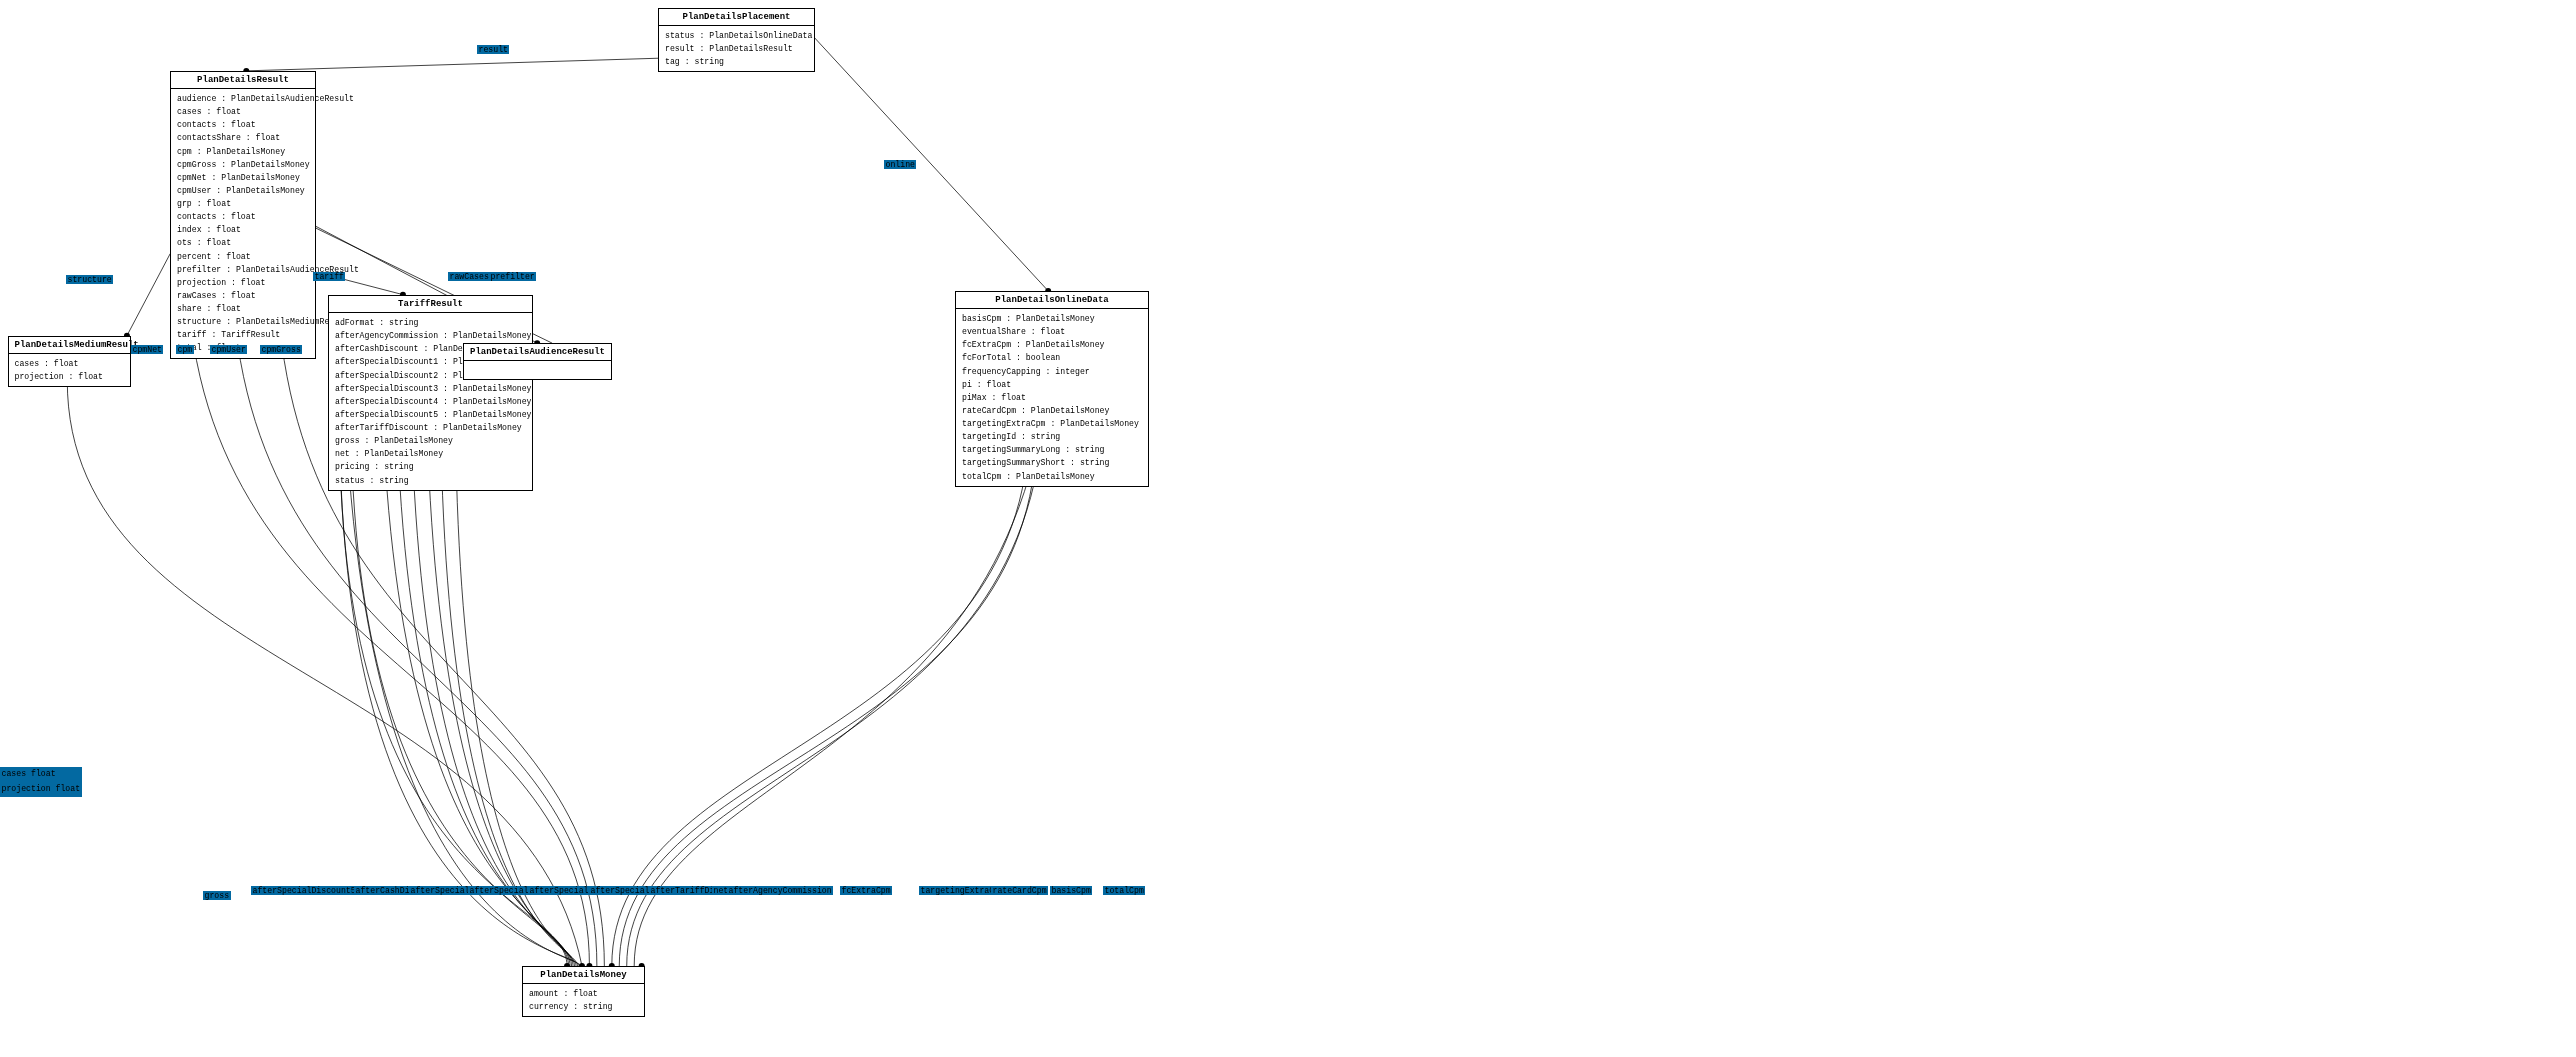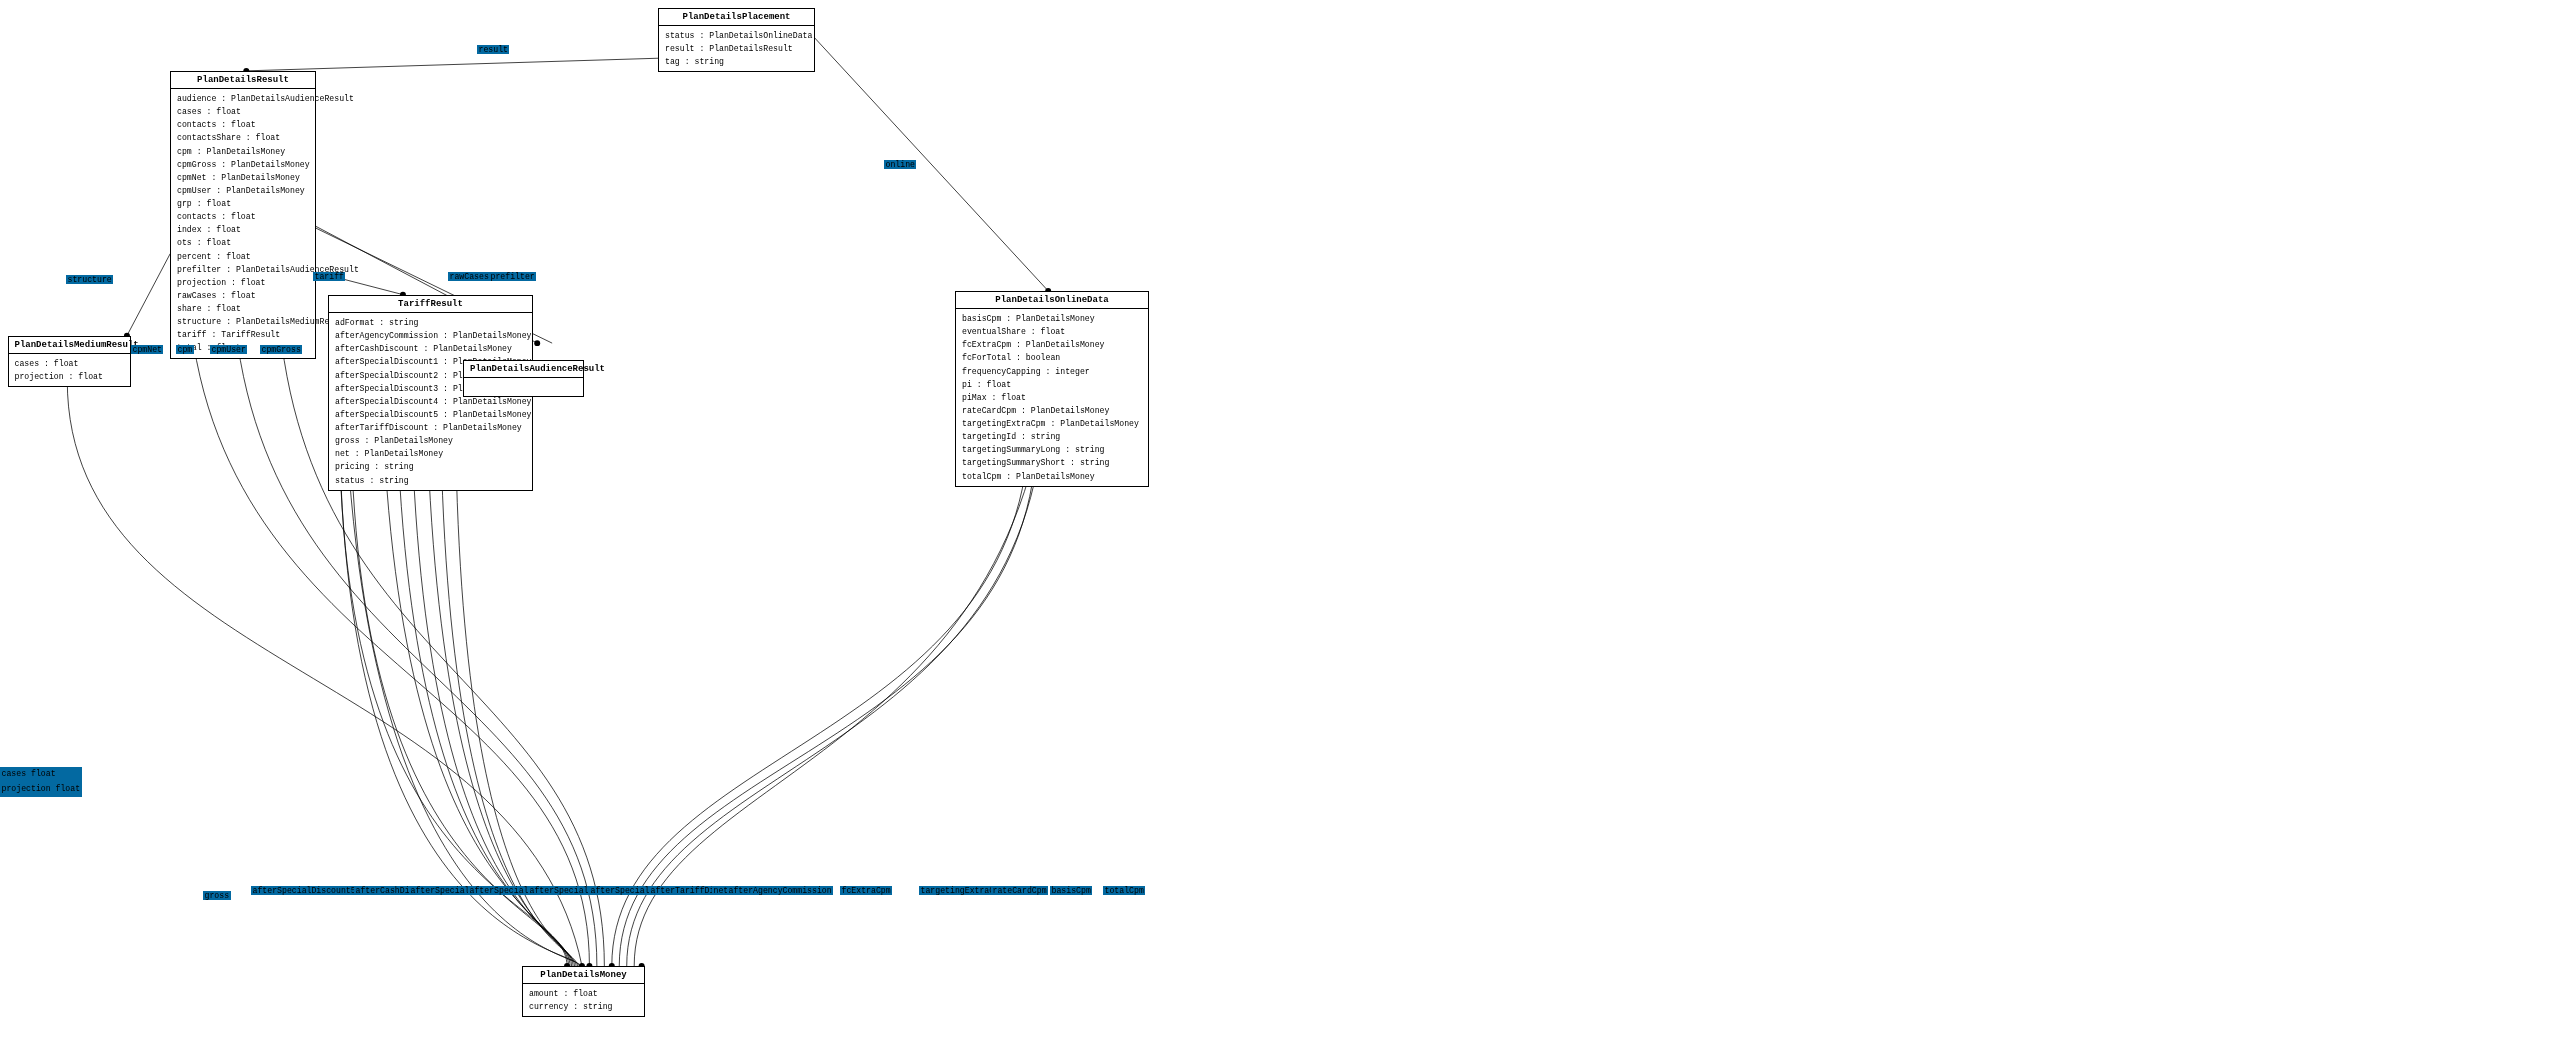--- a/index.html
+++ b/index.html
@@ -175,21 +175,21 @@
       <div>afterSpecialDiscount4 : PlanDetailsMoney</div>
       <div>afterSpecialDiscount5 : PlanDetailsMoney</div>
       <div>afterTariffDiscount : PlanDetailsMoney</div>
       <div>gross : PlanDetailsMoney</div>
       <div>net : PlanDetailsMoney</div>
       <div>pricing : string</div>
       <div>status : string</div>
     </div>
   </div>
 
-  <div class="uml-box" style="left: 463px; top: 360px; width: 121px; min-height: 37px;">
+  <div class="uml-box" style="left: 463px; top: 343px; width: 149px; min-height: 37px;">
     <div class="title">PlanDetailsAudienceResult</div>
     <div class="fields">
     </div>
   </div>
 
   <div class="uml-box" style="left: 522px; top: 966px; width: 123px;">
     <div class="title">PlanDetailsMoney</div>
     <div class="fields">
       <div>amount : float</div>
       <div>currency : string</div>

